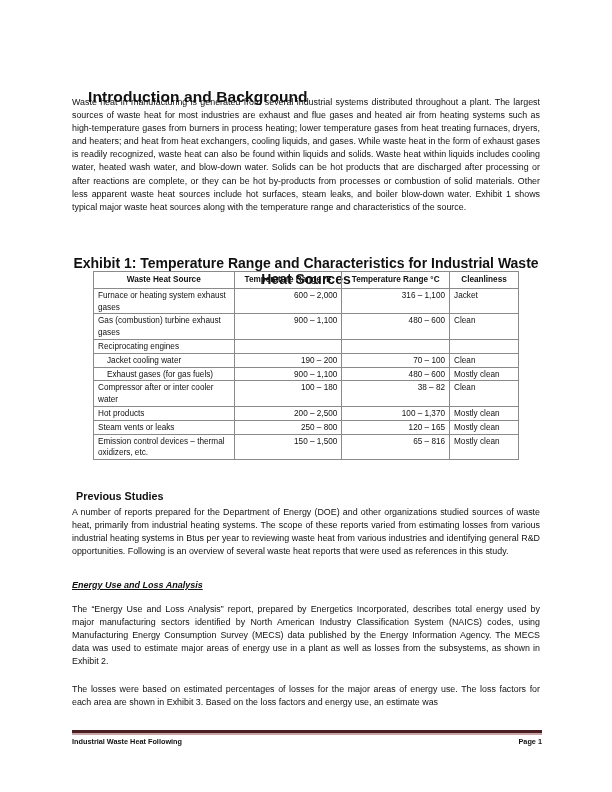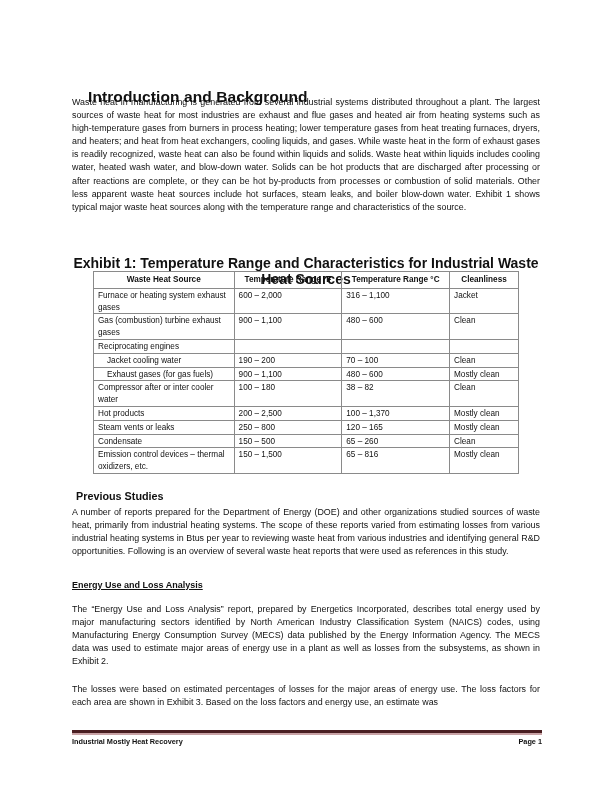--- a/index.html
+++ b/index.html
@@ -8,27 +8,27 @@
   .page { position: absolute; left: 72px; top: 0; width: 468px; }
   h1 { position: absolute; top: 72px; left: 0; margin: 16px; font-size: 15.5px; font-weight: bold; letter-spacing: 0.1px; }
   p.body { margin: 0; font-size: 8.9px; line-height: 13.1px; text-align: justify; }
   #intro { position: absolute; top: 96px; left: 0; width: 468px; }
   .caption { position: absolute; top: 255px; left: 0; width: 468px; text-align: center;
              font-size: 14px; font-weight: bold; }
   table { position: absolute; top: 271px; left: 21px; width: 426px; border-collapse: collapse;
           font-size: 8.2px; line-height: 11.8px; }
   th, td { border: 1px solid #8a8a8a; padding: 1px 4px 0 4px; vertical-align: top; }
   th { font-weight: bold; text-align: center; padding-top: 2px; padding-bottom: 2px; margin-top: 44px; }
-  td.num { text-align: left; }
+  td.num { text-align: right; }
   td.sub { padding-left: 13px; }
   col.c1 { width: 141px; } col.c2 { width: 108px; } col.c3 { width: 108px; } col.c4 { width: 69px; }
   h2 { position: absolute; top: 486px; left: 0; margin: 4px; font-size: 10.8px; font-weight: bold; }
   #prev { position: absolute; top: 506px; left: 0; width: 468px; }
   h3 { position: absolute; top: 580px; left: 0; margin: 0; font-size: 9px; font-weight: bold;
-       text-decoration: underline; }
+       font-style: italic; text-decoration: underline; }
   #energy1 { position: absolute; top: 603px; left: 0; width: 468px; }
   #energy2 { position: absolute; top: 683px; left: 0; width: 468px; }
   .footer-rule { position: absolute; top: 730px; left: 72px; width: 470px; height: 3px; background: #4a1f22; }
   .footer-rule2 { position: absolute; top: 733px; left: 72px; width: 470px; height: 1.5px; background: #c9a3a6; }
   .footer-left { position: absolute; top: 737px; left: 72px; font-size: 7.3px; font-weight: bold; }
   .footer-right { position: absolute; top: 737px; right: 70px; font-size: 7.3px; font-weight: bold; }
 </style>
 </head>
 <body>
 
@@ -96,38 +96,32 @@
         <td class="num">100 – 1,370</td>
         <td>Mostly clean</td>
       </tr>
       <tr>
         <td>Steam vents or leaks</td>
         <td class="num">250 – 800</td>
         <td class="num">120 – 165</td>
         <td>Mostly clean</td>
       </tr>
       <tr>
-        <td>Condensate</td>
-        <td class="num">150 – 500</td>
-        <td class="num">65 – 260</td>
-        <td>Clean</td>
-      </tr>
-      <tr>
         <td>Emission control devices – thermal oxidizers, etc.</td>
         <td class="num">150 – 1,500</td>
         <td class="num">65 – 816</td>
         <td>Mostly clean</td>
       </tr>
     </tbody>
   </table>
 
   <h2>Previous Studies</h2>
   <p class="body" id="prev">A number of reports prepared for the Department of Energy (DOE) and other organizations studied sources of waste heat, primarily from industrial heating systems. The scope of these reports varied from estimating losses from various industrial heating systems in Btus per year to reviewing waste heat from various industries and identifying general R&amp;D opportunities. Following is an overview of several waste heat reports that were used as references in this study.</p>
 
   <h3>Energy Use and Loss Analysis</h3>
   <p class="body" id="energy1">The “Energy Use and Loss Analysis” report, prepared by Energetics Incorporated, describes total energy used by major manufacturing sectors identified by North American Industry Classification System (NAICS) codes, using Manufacturing Energy Consumption Survey (MECS) data published by the Energy Information Agency. The MECS data was used to estimate major areas of energy use in a plant as well as losses from the subsystems, as shown in Exhibit 2.</p>
   <p class="body" id="energy2">The losses were based on estimated percentages of losses for the major areas of energy use. The loss factors for each area are shown in Exhibit 3. Based on the loss factors and energy use, an estimate was</p>
 </div>
 
 <div class="footer-rule"></div>
 <div class="footer-rule2"></div>
-<div class="footer-left">Industrial Mostly Heat Recovery</div>
+<div class="footer-left">Industrial Waste Heat Following</div>
 <div class="footer-right">Page 1</div>
 
 </body></html>

